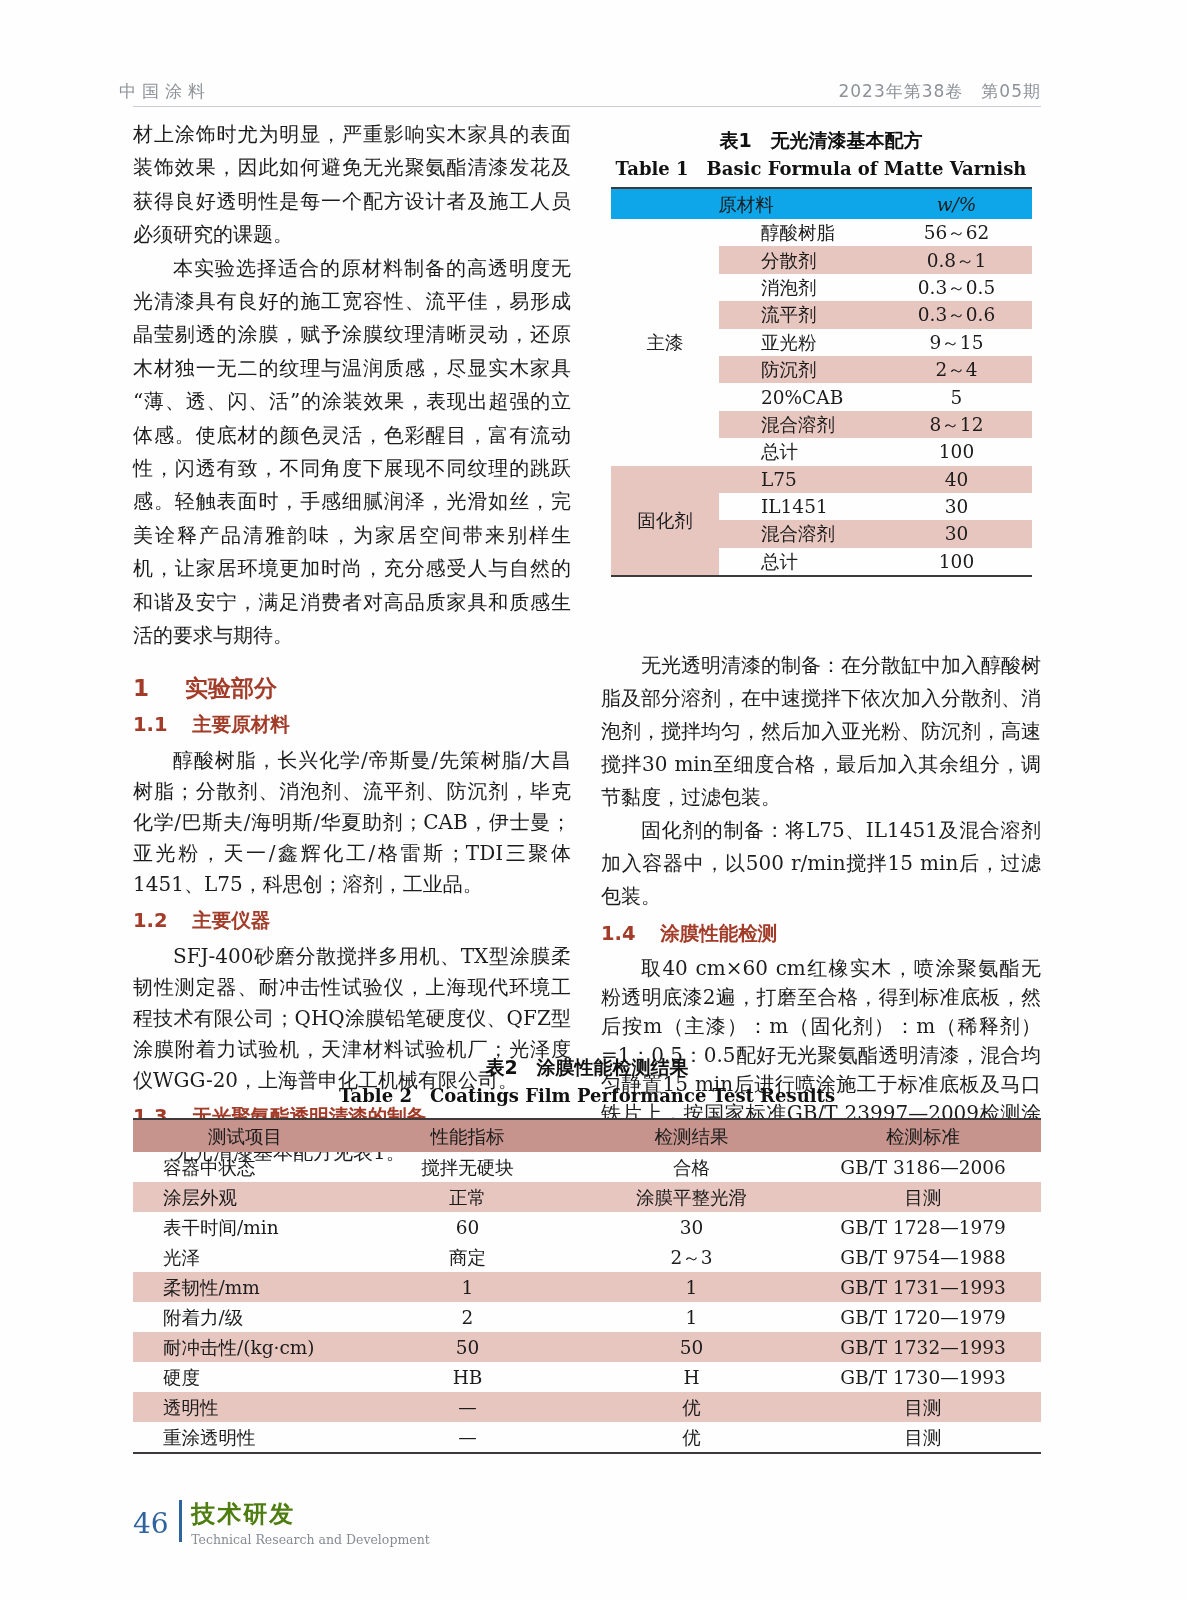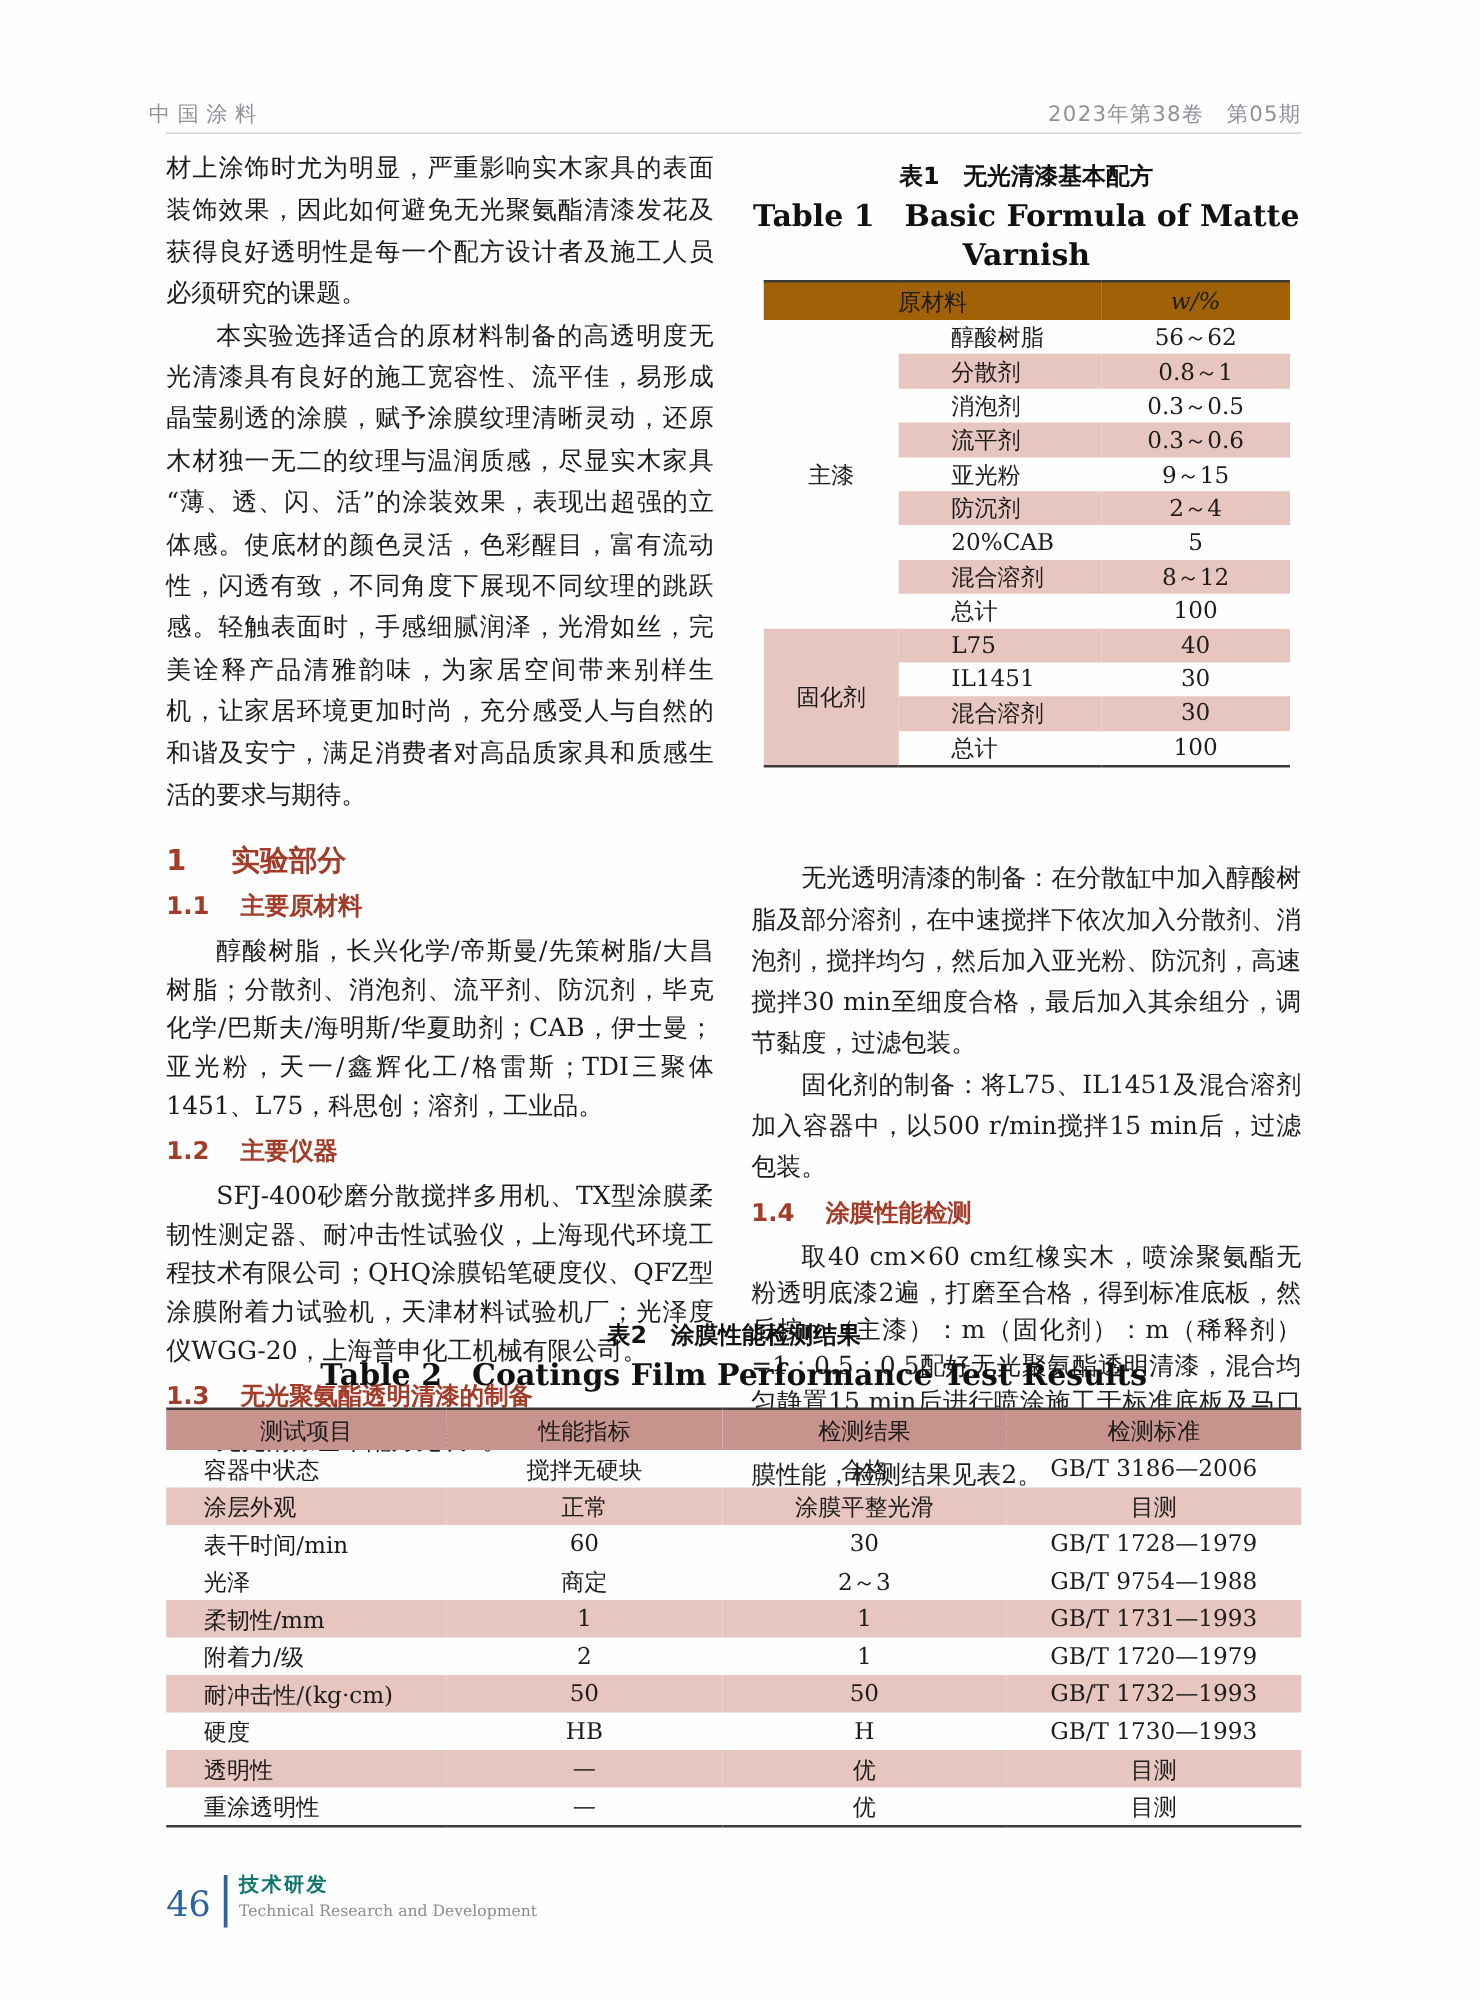--- a/index.html
+++ b/index.html
@@ -24,48 +24,48 @@
   
   .sec1{font-family:"DejaVu Sans","Liberation Sans",sans-serif;font-size:23px;font-weight:bold;
         color:#a23b28;margin:20px 0 6px 0;}
   .sec1 .num{margin-right:28px;}
   .sec2{font-family:"DejaVu Sans","Liberation Sans",sans-serif;font-size:19.5px;font-weight:bold;
         color:#a23b28;margin:7px 0 7px 0;}
   .sec2 .num{margin-right:18px;}
   
   .tt-zh{text-align:center;font-family:"DejaVu Sans","Liberation Sans",sans-serif;
          font-weight:bold;font-size:19px;color:#111;}
-  .tt-en{text-align:center;font-weight:bold;font-size:24px;color:#111;margin-top:3px;}
+  .tt-en{text-align:center;font-weight:bold;font-size:18px;color:#111;margin-top:3px;}
   .t1-block{padding-top:10px;}
   
   .t1{border-collapse:collapse;table-layout:fixed;width:421px;margin:6px 0 0 10px;
       font-size:18.5px;border-top:2.2px solid #3e3a39;border-bottom:2.2px solid #3e3a39;}
-  .t1 th{background:#a16207;font-weight:normal;height:28px;text-align:center;}
+  .t1 th{background:#0ea5e9;font-weight:normal;height:28px;text-align:center;}
   .t1 th.wcol{font-style:italic;}
   .t1 td{height:27.4px;padding:0;}
   .t1 td.grp{text-align:center;}
   .t1 td.grp.g1{background:#e8c6c0;}
   .t1 td.name{text-align:left;padding-left:42px;}
   .t1 td.val{text-align:center;}
   .t1 tr.stripe td.name,.t1 tr.stripe td.val{background:#e8c6c0;}
   
   .t2-block{position:absolute;left:133px;top:1055px;width:908px;}
   .t2{border-collapse:collapse;table-layout:fixed;width:908px;margin-top:10px;font-size:18.5px;
       border-top:2.2px solid #3e3a39;border-bottom:2.2px solid #3e3a39;}
   .t2 th{background:#c6938d;font-weight:normal;height:30px;text-align:center;}
   .t2 td{height:30px;text-align:center;padding:0;}
   .t2 td.left{text-align:left;padding-left:30px;}
   .t2 tr.stripe td{background:#e8c6c0;}
   
   .pfooter{position:absolute;left:133px;top:1498px;display:flex;align-items:flex-start;}
   .pgnum{font-size:28px;color:#2e639e;margin-top:9px;}
   .vbar{width:3.5px;height:42px;background:#2e639e;margin:2px 9px 0 10px;}
   .fcol{display:flex;flex-direction:column;}
-  .colzh{font-family:"DejaVu Sans","Liberation Sans",sans-serif;font-size:16px;font-weight:bold;
-         color:#0f766e;letter-spacing:2px;}
+  .colzh{font-family:"DejaVu Sans","Liberation Sans",sans-serif;font-size:24px;font-weight:bold;
+         color:#4d7c0f;letter-spacing:2px;}
   .colen{font-size:12.5px;color:#868c92;margin-top:2px;}
 </style>
 </head>
 <body>
 
 <div class="page">
 
   <div class="hdr">
     <span class="jname">中国涂料</span>
     <span class="issue">2023年第38卷　第05期</span>

